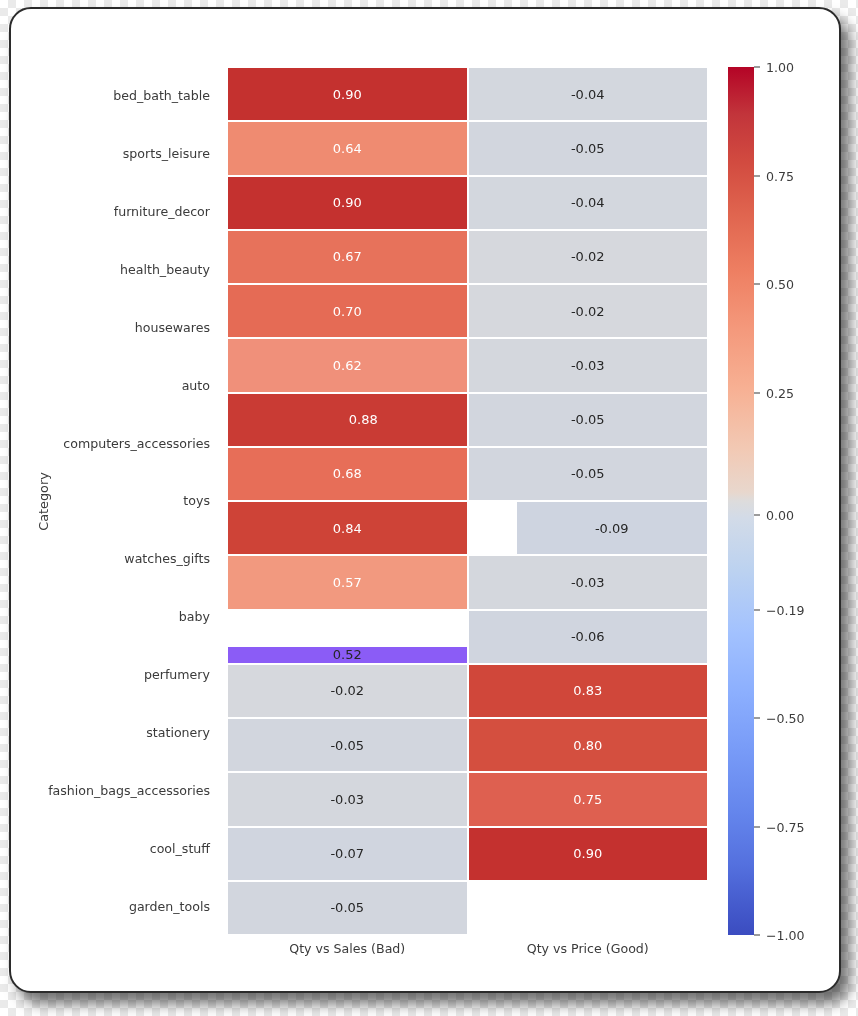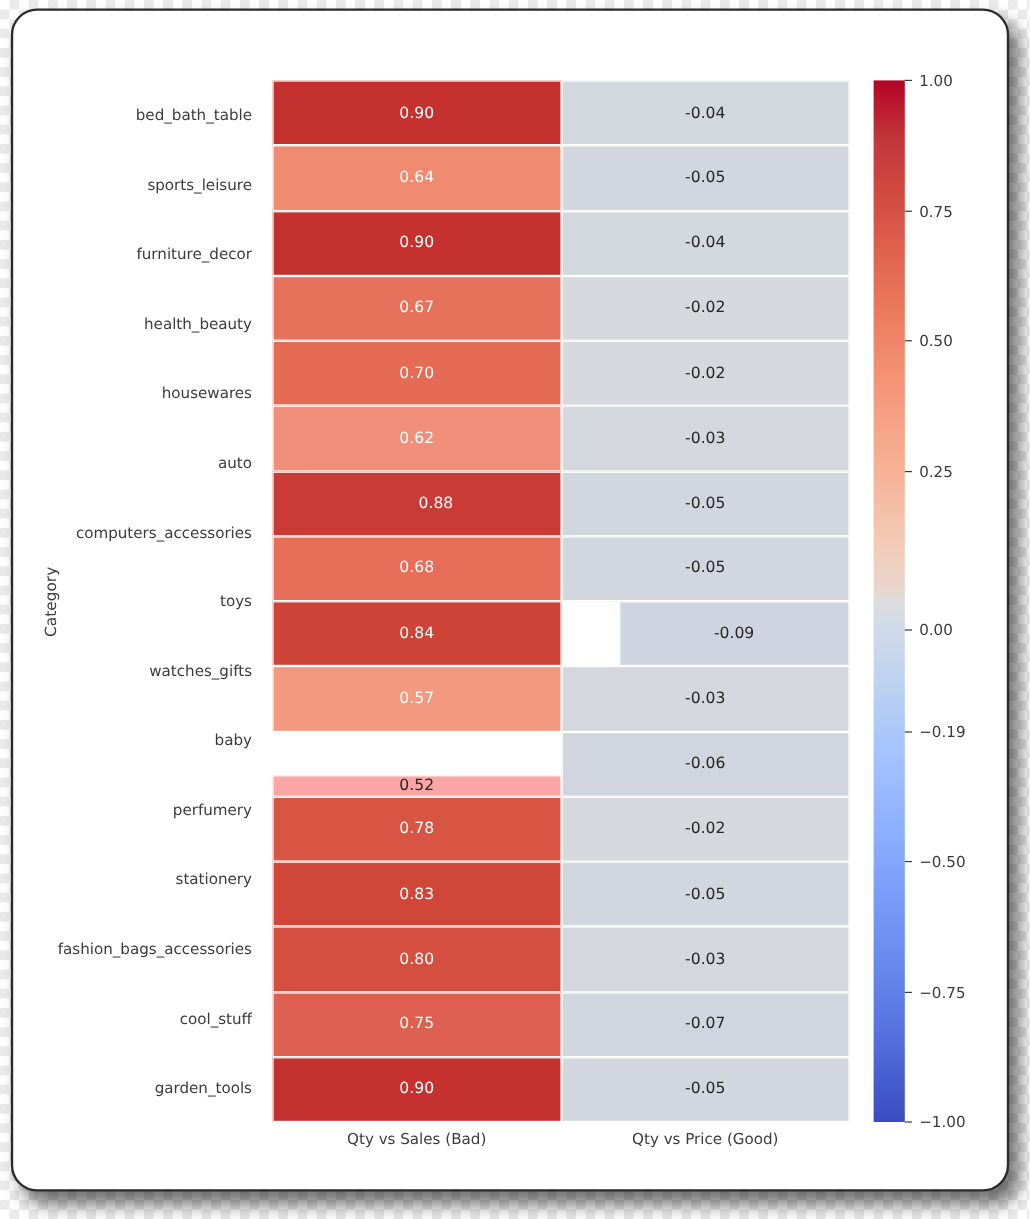--- a/index.html
+++ b/index.html
@@ -282,28 +282,25 @@
         </div>
         <div class="cell" style="background: rgb(206, 212, 224); margin-left: 48px;">
           <span style="color: rgb(38, 38, 38);">-0.09</span>
         </div>
         <div class="cell" style="background: rgb(242, 153, 127);">
           <span style="color: rgb(255, 255, 255);">0.57</span>
         </div>
         <div class="cell" style="background: rgb(212, 215, 221);">
           <span style="color: rgb(38, 38, 38);">-0.03</span>
         </div>
-        <div class="cell" style="background: #fca5a5; margin-top: 36px;">
+        <div class="cell" style="background: #8b5cf6; margin-top: 36px;">
           <span style="color: rgb(38, 38, 38);">0.52</span>
         </div>
         <div class="cell" style="background: rgb(208, 213, 223);">
           <span style="color: rgb(38, 38, 38);">-0.06</span>
-        </div>
-        <div class="cell" style="background: rgb(216, 85, 68);">
-          <span style="color: rgb(255, 255, 255);">0.78</span>
         </div>
         <div class="cell" style="background: rgb(214, 216, 221);">
           <span style="color: rgb(38, 38, 38);">-0.02</span>
         </div>
         <div class="cell" style="background: rgb(208, 71, 58);">
           <span style="color: rgb(255, 255, 255);">0.83</span>
         </div>
         <div class="cell" style="background: rgb(210, 214, 222);">
           <span style="color: rgb(38, 38, 38);">-0.05</span>
         </div>
@@ -345,21 +342,21 @@
           <span class="lbl">0.75</span>
         </div>
         <div class="cb-tick" style="top: 217px;">
           <span class="dash"></span>
           <span class="lbl">0.50</span>
         </div>
         <div class="cb-tick" style="top: 325.5px;">
           <span class="dash"></span>
           <span class="lbl">0.25</span>
         </div>
-        <div class="cb-tick" style="top: 458px; justify-content: space-between;">
+        <div class="cb-tick" style="top: 448px; justify-content: space-between;">
           <span class="dash"></span>
           <span class="lbl">0.00</span>
         </div>
         <div class="cb-tick" style="top: 542.5px;">
           <span class="dash"></span>
           <span class="lbl">−0.19</span>
         </div>
         <div class="cb-tick" style="top: 651px;">
           <span class="dash"></span>
           <span class="lbl">−0.50</span>

